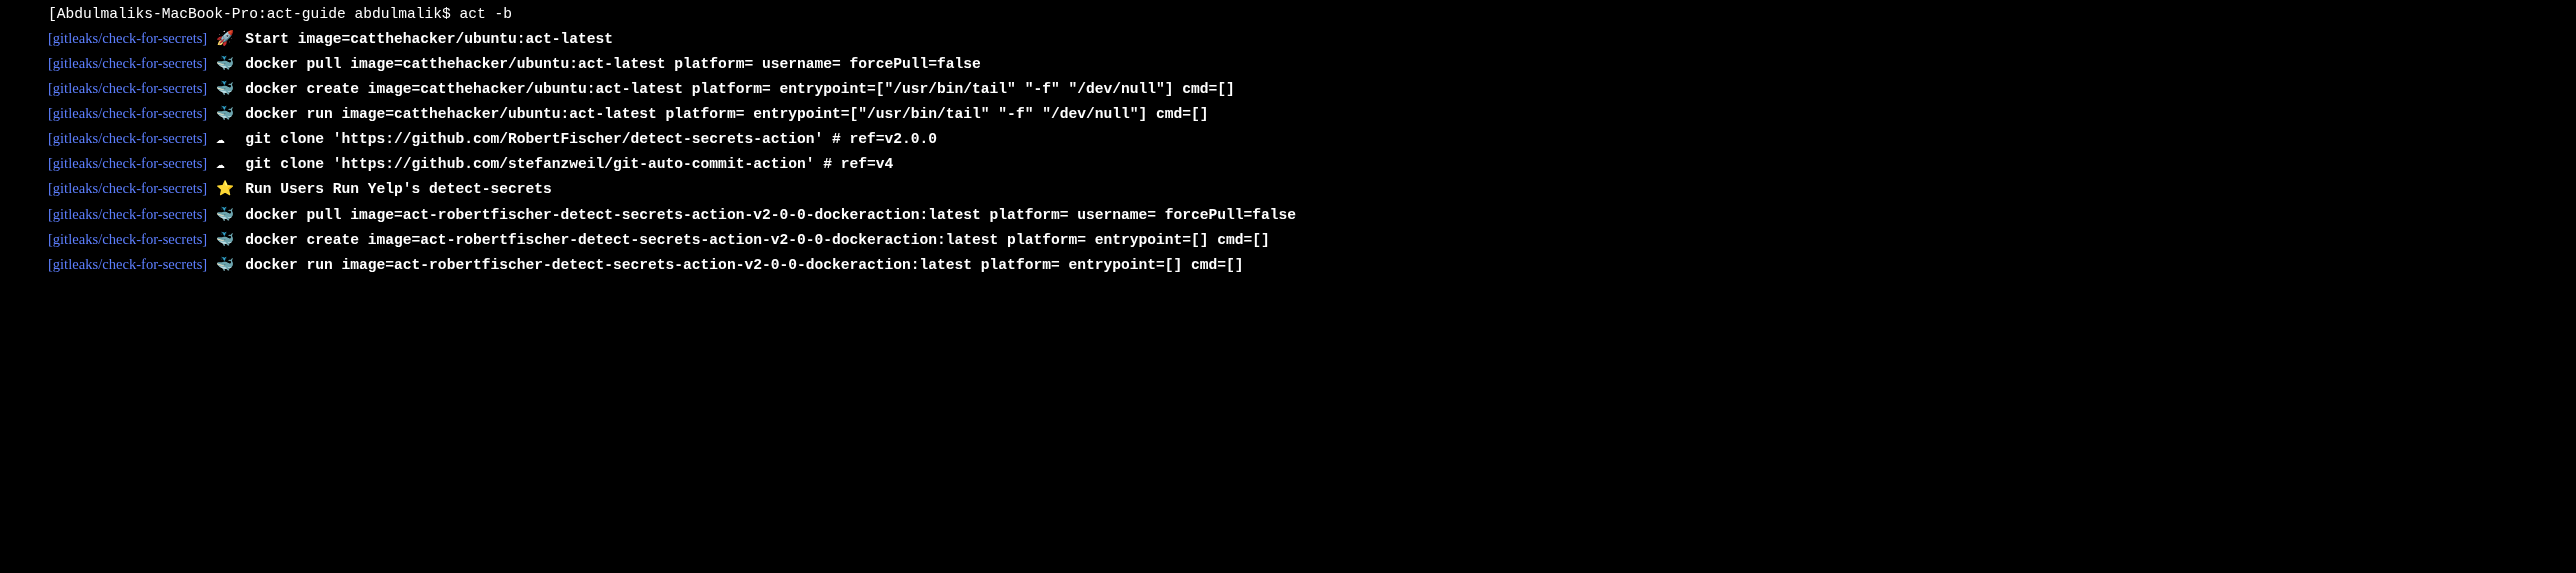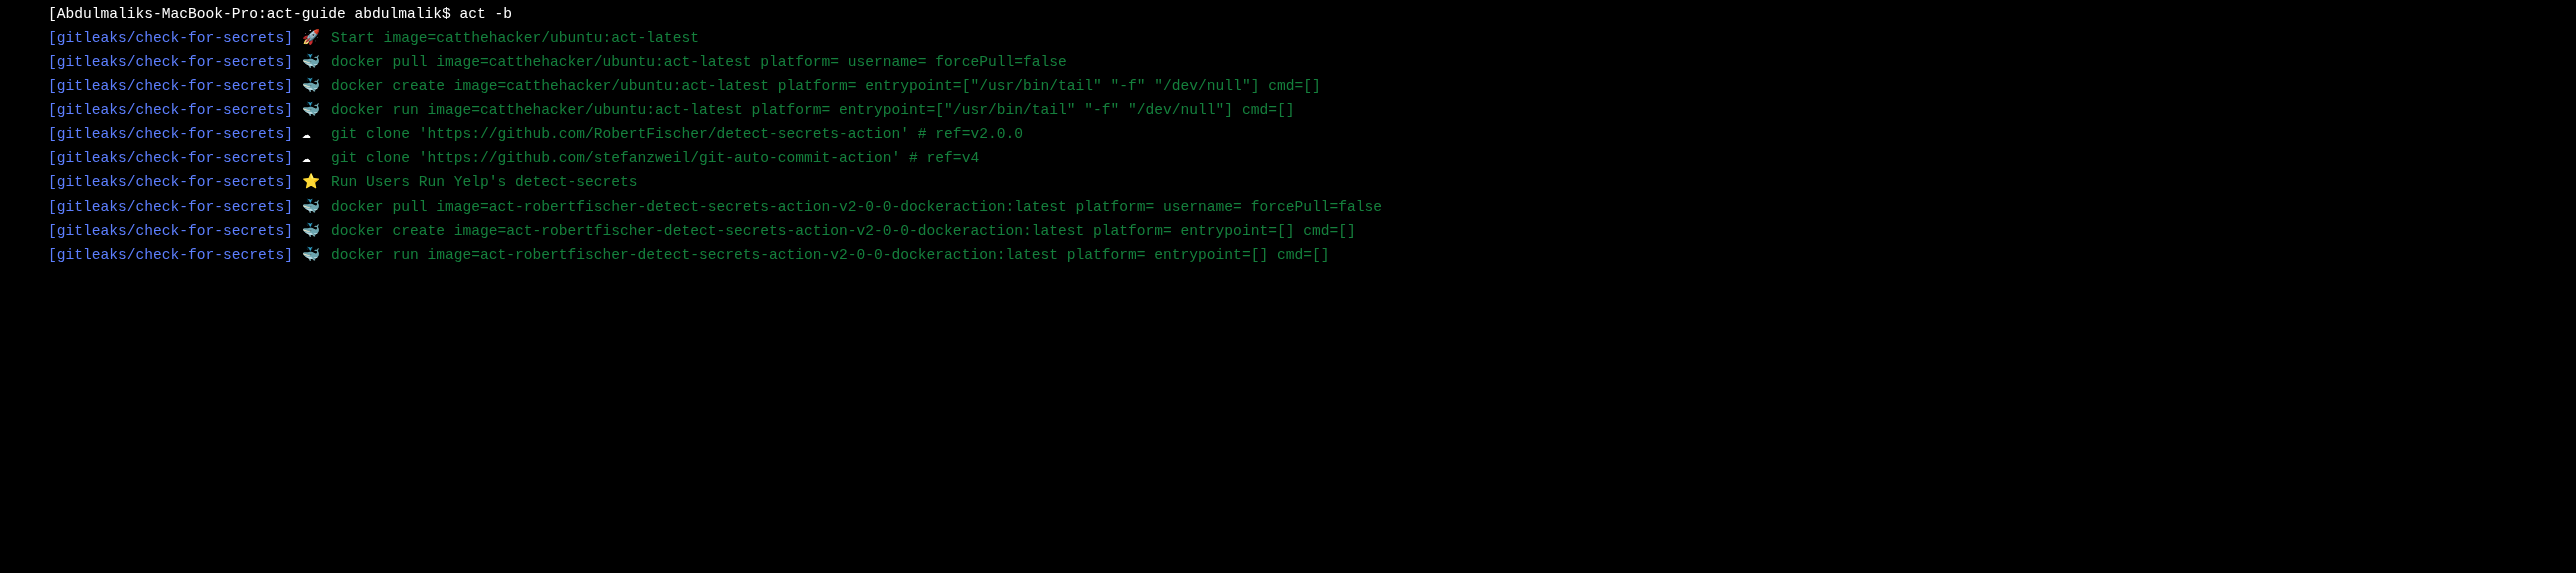--- a/index.html
+++ b/index.html
@@ -19,28 +19,30 @@
     }
     .terminal-line {
       display: block;
       margin-left: 44px;
     }
     .prompt {
       color: #ffffff;
     }
     .prefix {
       color: #5d7fff;
+      font-family: Liberation Serif, serif;
     }
     .emoji {
       display: inline-block;
       width: 1.4em;
       text-align: left;
     }
     .text {
-      color: #15803d;
+      color: #ffffff;
+      font-weight: bold;
     }
   </style>
 </head>
 <body>
 
 <div id="terminal-output">
     <div class="terminal-line"><span class="prompt">[Abdulmaliks-MacBook-Pro:act-guide abdulmalik$ </span><span class="prompt">act -b</span></div>
     <div class="terminal-line"><span class="prefix">[gitleaks/check-for-secrets]</span><span> </span><span class="emoji">🚀</span><span> </span><span class="text">Start image=catthehacker/ubuntu:act-latest</span></div>
     <div class="terminal-line"><span class="prefix">[gitleaks/check-for-secrets]</span><span> </span><span class="emoji">🐳</span><span>  </span><span class="text">docker pull image=catthehacker/ubuntu:act-latest platform= username= forcePull=false</span></div>
     <div class="terminal-line"><span class="prefix">[gitleaks/check-for-secrets]</span><span> </span><span class="emoji">🐳</span><span>  </span><span class="text">docker create image=catthehacker/ubuntu:act-latest platform= entrypoint=["/usr/bin/tail" "-f" "/dev/null"] cmd=[]</span></div>

